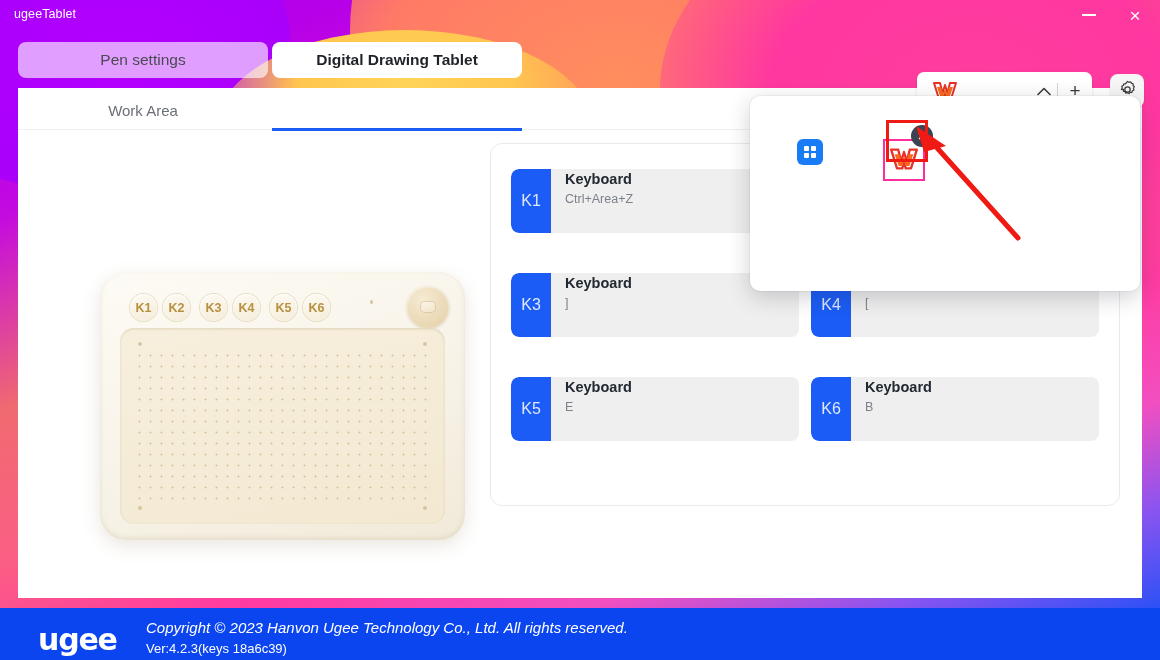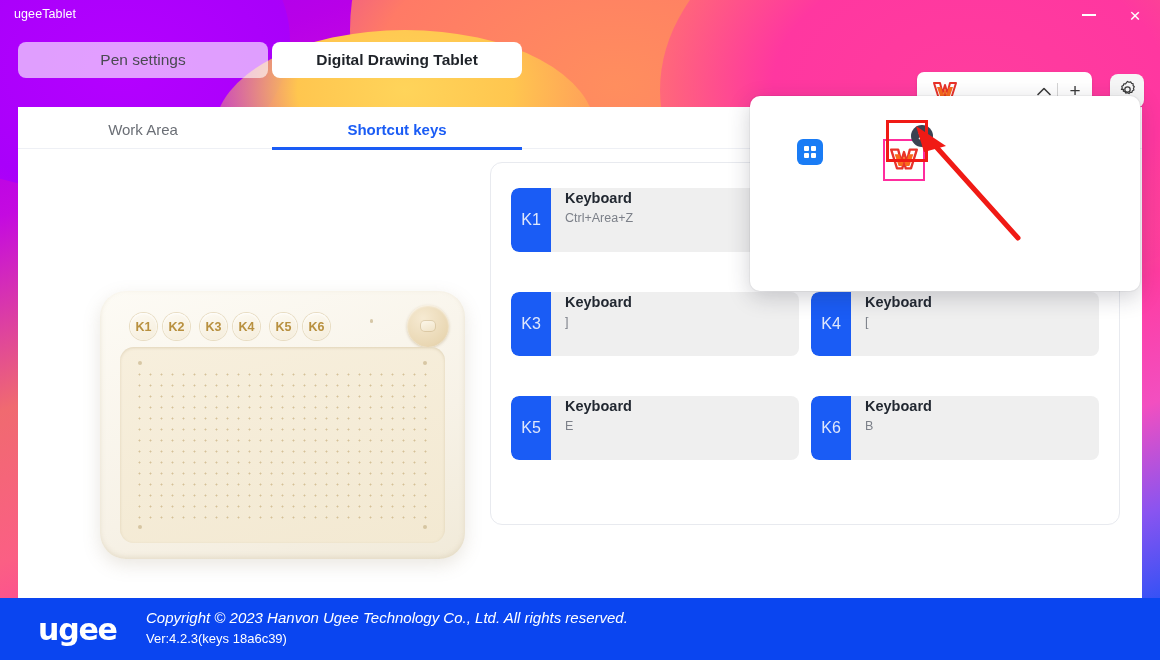--- a/index.html
+++ b/index.html
@@ -95,21 +95,20 @@
     width: 34px; height: 34px; border-radius: 8px;
     background: #f6f6f6; display: flex; align-items: center; justify-content: center;
     box-shadow: 0 1px 2px rgba(0,0,0,.12);
   }
 
   
   #window {
     position: absolute; left: 18px; top: 88px;
     width: 1124px; height: 510px;
     background: #ffffff;
-    margin-top: 19px;
   }
   #subtabs {
     position: absolute; left: 0; top: 0; width: 1124px; height: 42px;
     border-bottom: 1px solid #eef0f5;
   }
   .stab {
     position: absolute; top: 4px; height: 37px; width: 250px;
     display: flex; align-items: center; justify-content: center;
     font-size: 15px;
   }
@@ -233,21 +232,21 @@
   
   #annot-box {
     position: absolute; left: 886px; top: 120px;
     width: 42px; height: 42px; border: 3px solid #f01a15;
     z-index: 30;
   }
   #annot-arrow { position: absolute; left: 890px; top: 118px; z-index: 31; }
 
   
   #footer {
-    position: absolute; left: 0; bottom: 0; width: 1160px; height: 62px;
+    position: absolute; left: 0; bottom: 0; width: 1160px; height: 52px;
     background: #0a45f0; z-index: 13;
   }
   #footer-logo {
     position: absolute; left: 38px; top: 14px;
     font-size: 30px; font-weight: bold; color: #fff;
     letter-spacing: -1.2px; font-family: "DejaVu Sans", sans-serif;
   }
   #footer-line1 {
     position: absolute; left: 146px; top: 11px;
     font-size: 15px; color: #ffffff; font-style: italic;
@@ -317,23 +316,20 @@
     <div class="winbtn" id="btn-close">
       <span>×</span>
     </div>
   </div>
 
   <div id="window">
 
     <div id="subtabs">
       <div class="stab" id="stab-work">
         <span>Work Area</span>
-      </div>
-      <div class="stab" id="stab-short">
-        <span>Shortcut keys</span>
       </div>
       <div id="stab-underline"></div>
     </div>
 
     <div id="tablet-wrap">
       <div id="tablet-body">
         <div class="keybtn" style="left:30px">
             <span>K1</span>
           </div>
         <div class="keybtn" style="left:63px">

